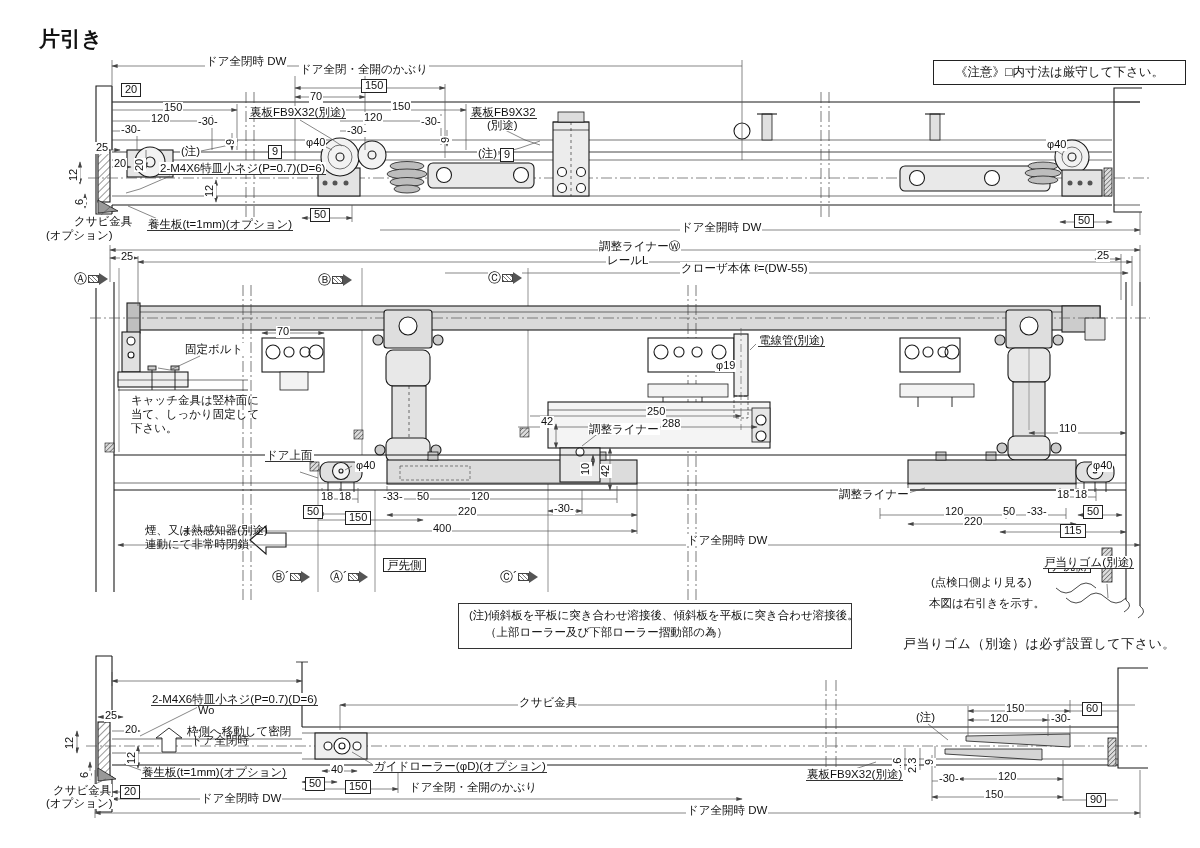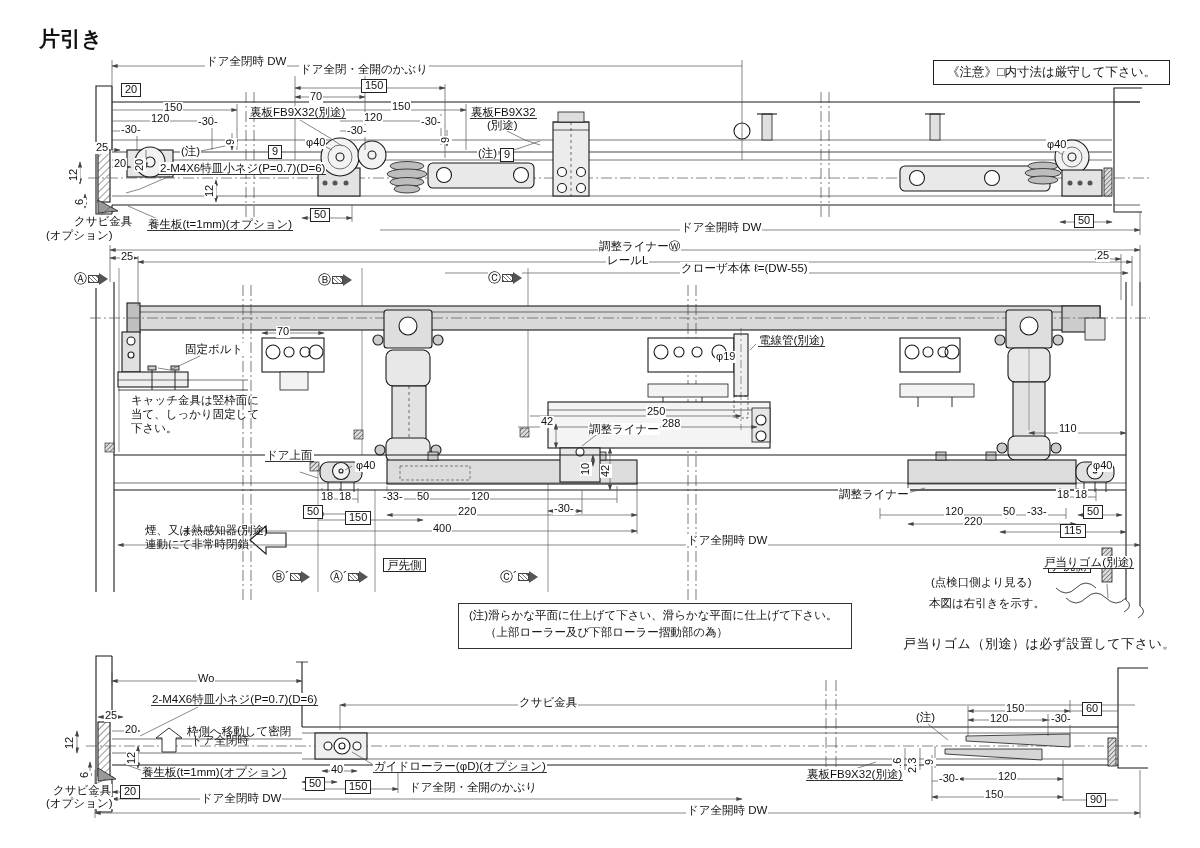--- a/index.html
+++ b/index.html
@@ -6,21 +6,21 @@
   #stage{position:relative;width:1200px;height:848px;background:#fff;overflow:hidden;
          font-family:"Liberation Sans","DejaVu Sans",sans-serif;color:#111;}
   #stage svg{position:absolute;left:0;top:0;}
   .lbl{position:absolute;font-size:11px;line-height:1.05;white-space:nowrap;background:#fff;padding:0 1px;}
   .jp{font-size:11.5px;}
   .ttl{font-size:21px;font-weight:bold;background:transparent;}
   .bx{border:1px solid #222;padding:0 3px;background:#fff;}
   .rot{transform:rotate(-90deg);transform-origin:left top;}
   .ul{border-bottom:1px solid #333;}
   .nobg{background:transparent;}
-  .noticebox{position:absolute;border:1.3px solid #222;padding:3px 13px;font-size:12.5px;background:#fff;}
+  .noticebox{position:absolute;border:1.3px solid #222;padding:3px 21px;font-size:12.5px;background:#fff;}
   .notebox{position:absolute;border:1px solid #333;width:392px;height:44px;background:#fff;}
   .secmark{position:absolute;display:flex;align-items:center;gap:1px;font-size:13px;background:#fff;}
   .barrow{display:inline-flex;align-items:center;}
   .stem{width:9px;height:6px;border:1px solid #444;background:repeating-linear-gradient(45deg,#777 0 1px,#fff 1px 3px);}
   .head{width:0;height:0;border-left:9px solid #555;border-top:6px solid transparent;border-bottom:6px solid transparent;}
   .bignote{font-size:13px;letter-spacing:.5px;}
 </style>
 </head>
 <body>
 
@@ -542,21 +542,21 @@
         <span class="stem"></span>
         <span class="head"></span>
       </span>
     </div>
 <span class="lbl jp" style="left:184px;top:343px">固定ボルト</span>
 <span class="lbl" style="left:276px;top:326px">70</span>
 <span class="lbl jp nobg" style="left:130px;top:394px">キャッチ金具は竪枠面に</span>
 <span class="lbl jp nobg" style="left:130px;top:408px">当て、しっかり固定して</span>
 <span class="lbl jp nobg" style="left:130px;top:422px">下さい。</span>
 <span class="lbl jp ul" style="left:758px;top:334px">電線管(別途)</span>
-<span class="lbl" style="left:715px;top:351px">φ19</span>
+<span class="lbl" style="left:715px;top:360px">φ19</span>
 <span class="lbl" style="left:646px;top:406px">250</span>
 <span class="lbl" style="left:661px;top:418px">288</span>
 <span class="lbl" style="left:540px;top:416px">42</span>
 <span class="lbl jp" style="left:588px;top:423px">調整ライナー</span>
 <span class="lbl jp ul" style="left:265px;top:449px">ドア上面</span>
 <span class="lbl" style="left:355px;top:460px">φ40</span>
 <span class="lbl rot" style="left:580px;top:476px">10</span>
 <span class="lbl rot" style="left:600px;top:478px">42</span>
 <span class="lbl" style="left:320px;top:491px">18</span>
 <span class="lbl" style="left:338px;top:491px">18</span>
@@ -580,27 +580,27 @@
 <span class="lbl" style="left:1056px;top:489px">18</span>
 <span class="lbl" style="left:1074px;top:489px">18</span>
 <span class="lbl bx" style="left:1083px;top:505px">50</span>
 <span class="lbl bx" style="left:1060px;top:524px">115</span>
 <span class="lbl" style="left:1092px;top:460px">φ40</span>
 <span class="lbl jp bx" style="left:1048px;top:559px">戸尻側</span>
 <span class="lbl jp" style="left:686px;top:534px">ドア全開時 DW</span>
 <span class="lbl jp ul" style="left:1043px;top:556px">戸当りゴム(別途)</span>
 
 <div class="notebox" style="left:458px;top:603px"></div>
-<span class="lbl jp nobg" style="left:468px;top:609px">(注)滑らかな平面に仕上げて下さい、滑らかな平面に仕上げて下さい。</span>
+<span class="lbl jp nobg" style="left:468px;top:609px">(注)傾斜板を平板に突き合わせ溶接後、傾斜板を平板に突き合わせ溶接後。</span>
 <span class="lbl jp nobg" style="left:484px;top:626px">（上部ローラー及び下部ローラー摺動部の為）</span>
 <span class="lbl jp nobg" style="left:928px;top:597px">本図は右引きを示す。</span>
 <span class="lbl jp nobg" style="left:930px;top:576px">(点検口側より見る)</span>
 <span class="lbl jp bignote nobg" style="left:902px;top:637px">戸当りゴム（別途）は必ず設置して下さい。</span>
 
-<span class="lbl" style="left:197px;top:673px">Wo</span>
+<span class="lbl" style="left:197px;top:705px">Wo</span>
 <span class="lbl jp ul" style="left:151px;top:693px">2-M4X6特皿小ネジ(P=0.7)(D=6)</span>
 <span class="lbl" style="left:104px;top:710px">25</span>
 <span class="lbl" style="left:124px;top:724px">20</span>
 <span class="lbl rot" style="left:64px;top:750px">12</span>
 <span class="lbl rot" style="left:126px;top:765px">12</span>
 <span class="lbl rot" style="left:79px;top:779px">6</span>
 <span class="lbl jp nobg" style="left:190px;top:734px">ドア全閉時</span>
 <span class="lbl jp nobg" style="left:186px;top:725px">枠側へ移動して密閉</span>
 <span class="lbl jp ul" style="left:141px;top:766px">養生板(t=1mm)(オプション)</span>
 <span class="lbl jp" style="left:52px;top:784px">クサビ金具</span>

